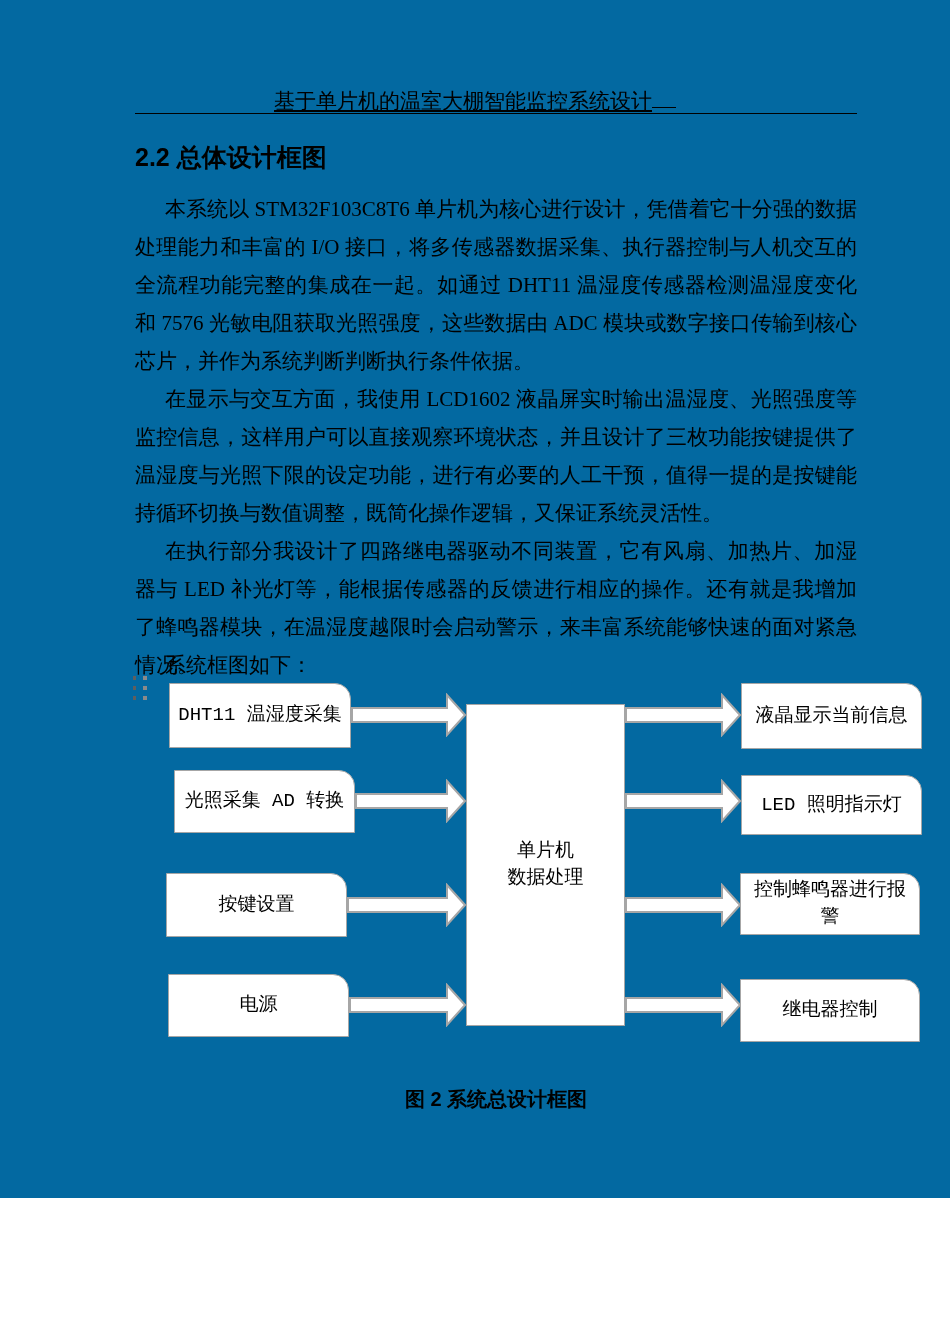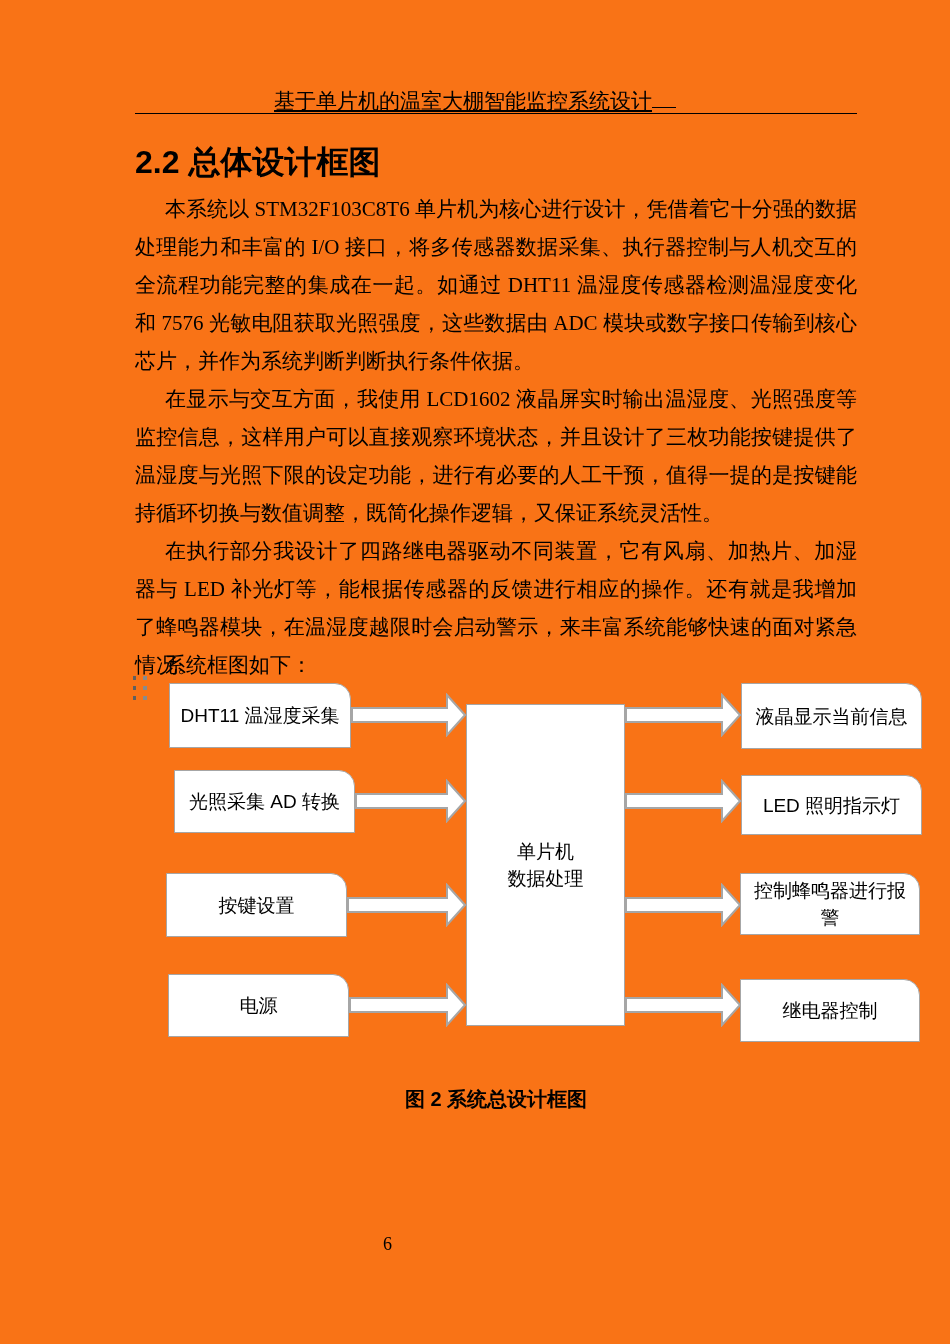--- a/index.html
+++ b/index.html
@@ -1,47 +1,47 @@
 <!DOCTYPE html>
 <html><head>
 <meta charset="utf-8">
 <style>
   html,body{margin:0;padding:0;background:#fff;}
   .page{
     position:relative;
-    width:950px;height:1344px;
-    background:#f97316;
+    width:950px;height:1198px;
+    background:#0369a1;
     font-family:"Liberation Serif","DejaVu Serif",serif;
     color:#000;
     overflow:hidden;
   }
   
   .header{position:absolute;top:88px;left:0;width:950px;text-align:center;
     font-size:21px;line-height:24px;}
   .header .t{text-decoration:underline;}
   .header .ext{display:inline-block;width:24px;border-bottom:1px solid #000;height:19px;}
   .page-rule{position:absolute;top:113px;left:135px;width:722px;border-top:1.6px solid #000;}
   
   .heading{position:absolute;left:135px;top:141px;
     font-family:"Liberation Sans","DejaVu Sans",sans-serif;
-    font-weight:bold;font-size:32px;}
+    font-weight:bold;font-size:25px;}
   
   .para{position:absolute;left:135px;width:722px;
     font-size:21px;line-height:38px;
     text-align:justify;text-indent:30px;
     word-break:break-all;}
   .p1{top:190px;}
   .p2{top:380px;}
   .p3{top:532px;}
   .p4{top:646px;text-align:left;}
   
   .diagram{position:absolute;left:135px;top:668px;width:722px;height:388px;}
   .dbox{position:absolute;border:1.6px solid #a6a6a6;background:#fff;
     display:flex;align-items:center;justify-content:center;text-align:center;
-    font-family:Liberation Sans, sans-serif;
+    font-family:Liberation Mono, monospace;
     font-size:19px;line-height:27px;color:#000;
     border-radius:0 16px 0 0;box-sizing:border-box;padding:2px 4px;}
   .cbox{border-radius:0;}
   .l1{left:34px;top:15px;width:182px;height:65px;}
   .l2{left:39px;top:102px;width:181px;height:63px;}
   .l3{left:31px;top:205px;width:181px;height:64px;}
   .l4{left:33px;top:306px;width:181px;height:63px;}
   .cb{left:331px;top:36px;width:159px;height:322px;align-items:center;}
   .r1{left:606px;top:15px;width:181px;height:66px;}
   .r2{left:606px;top:107px;width:181px;height:60px;}

